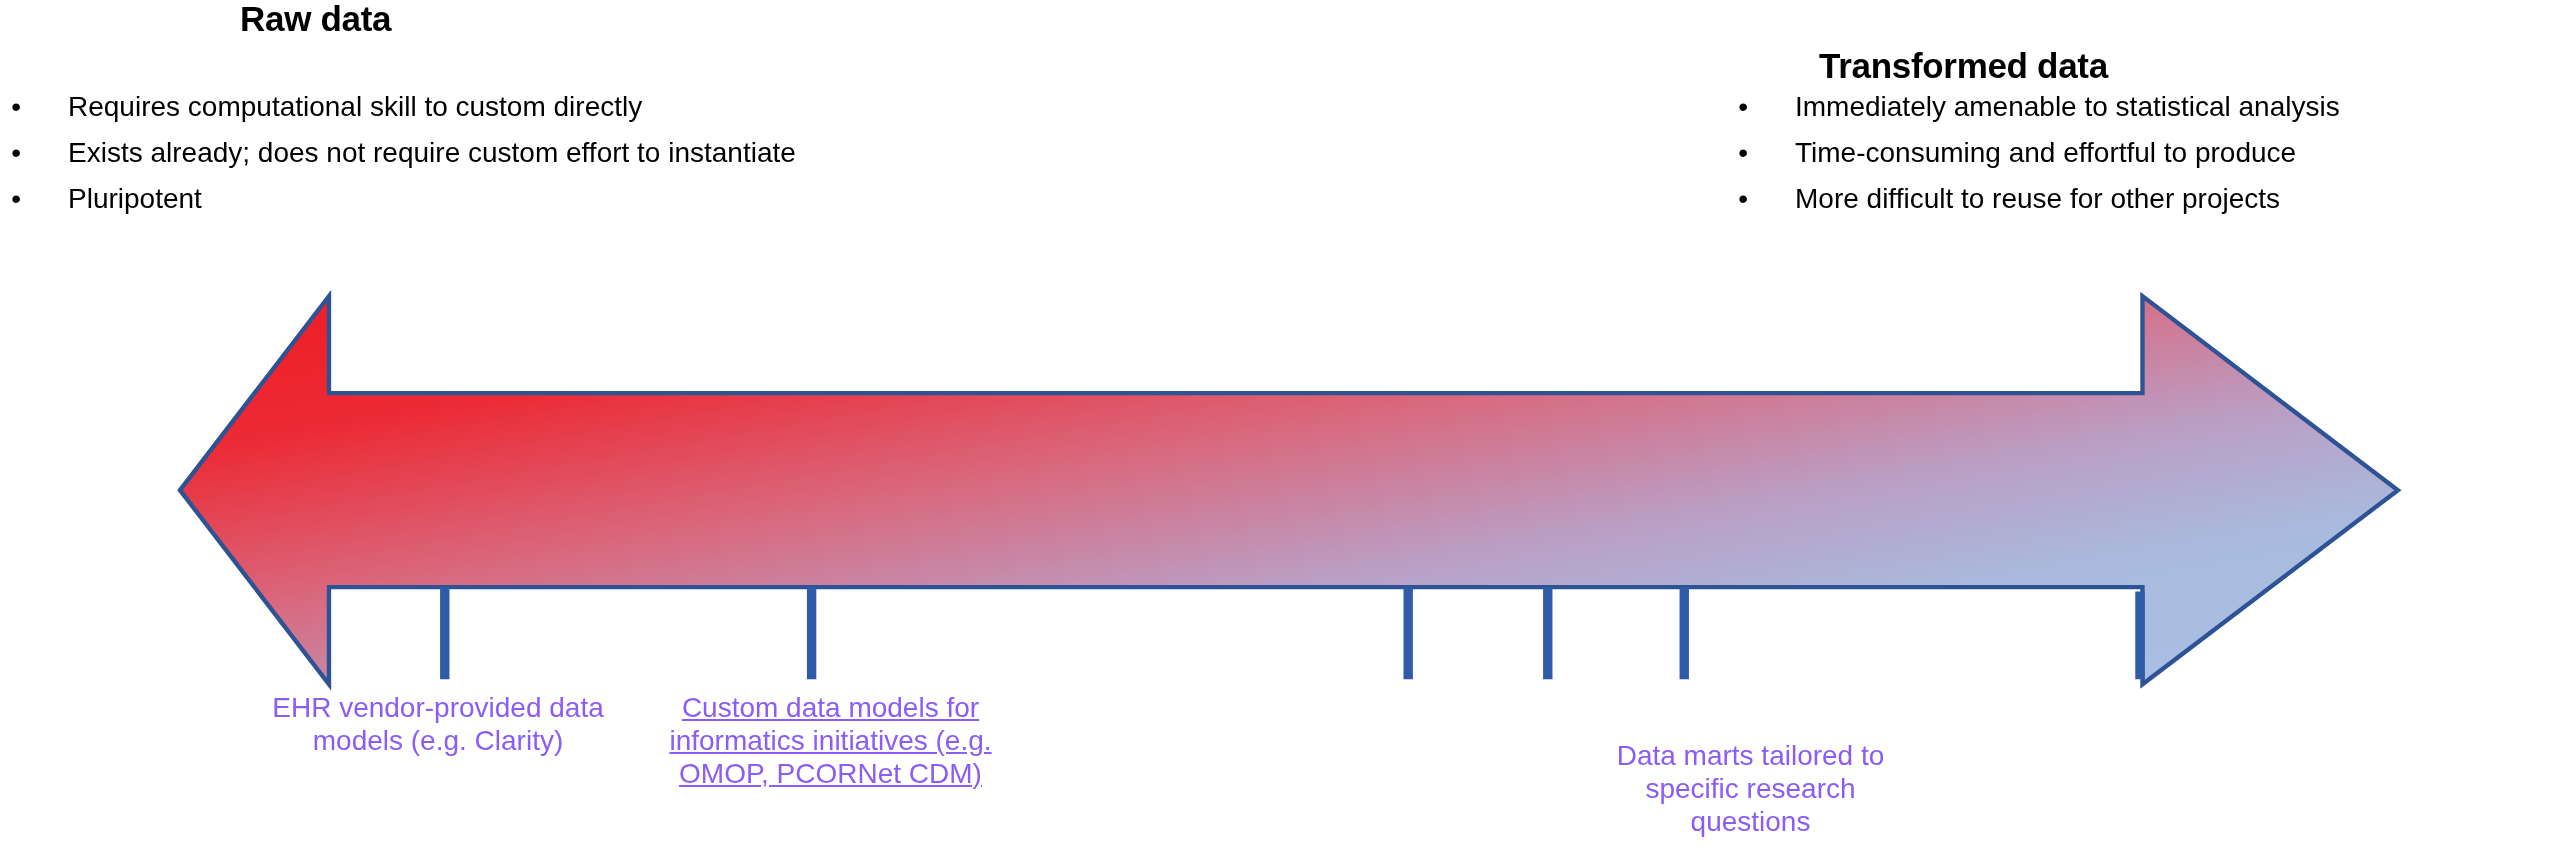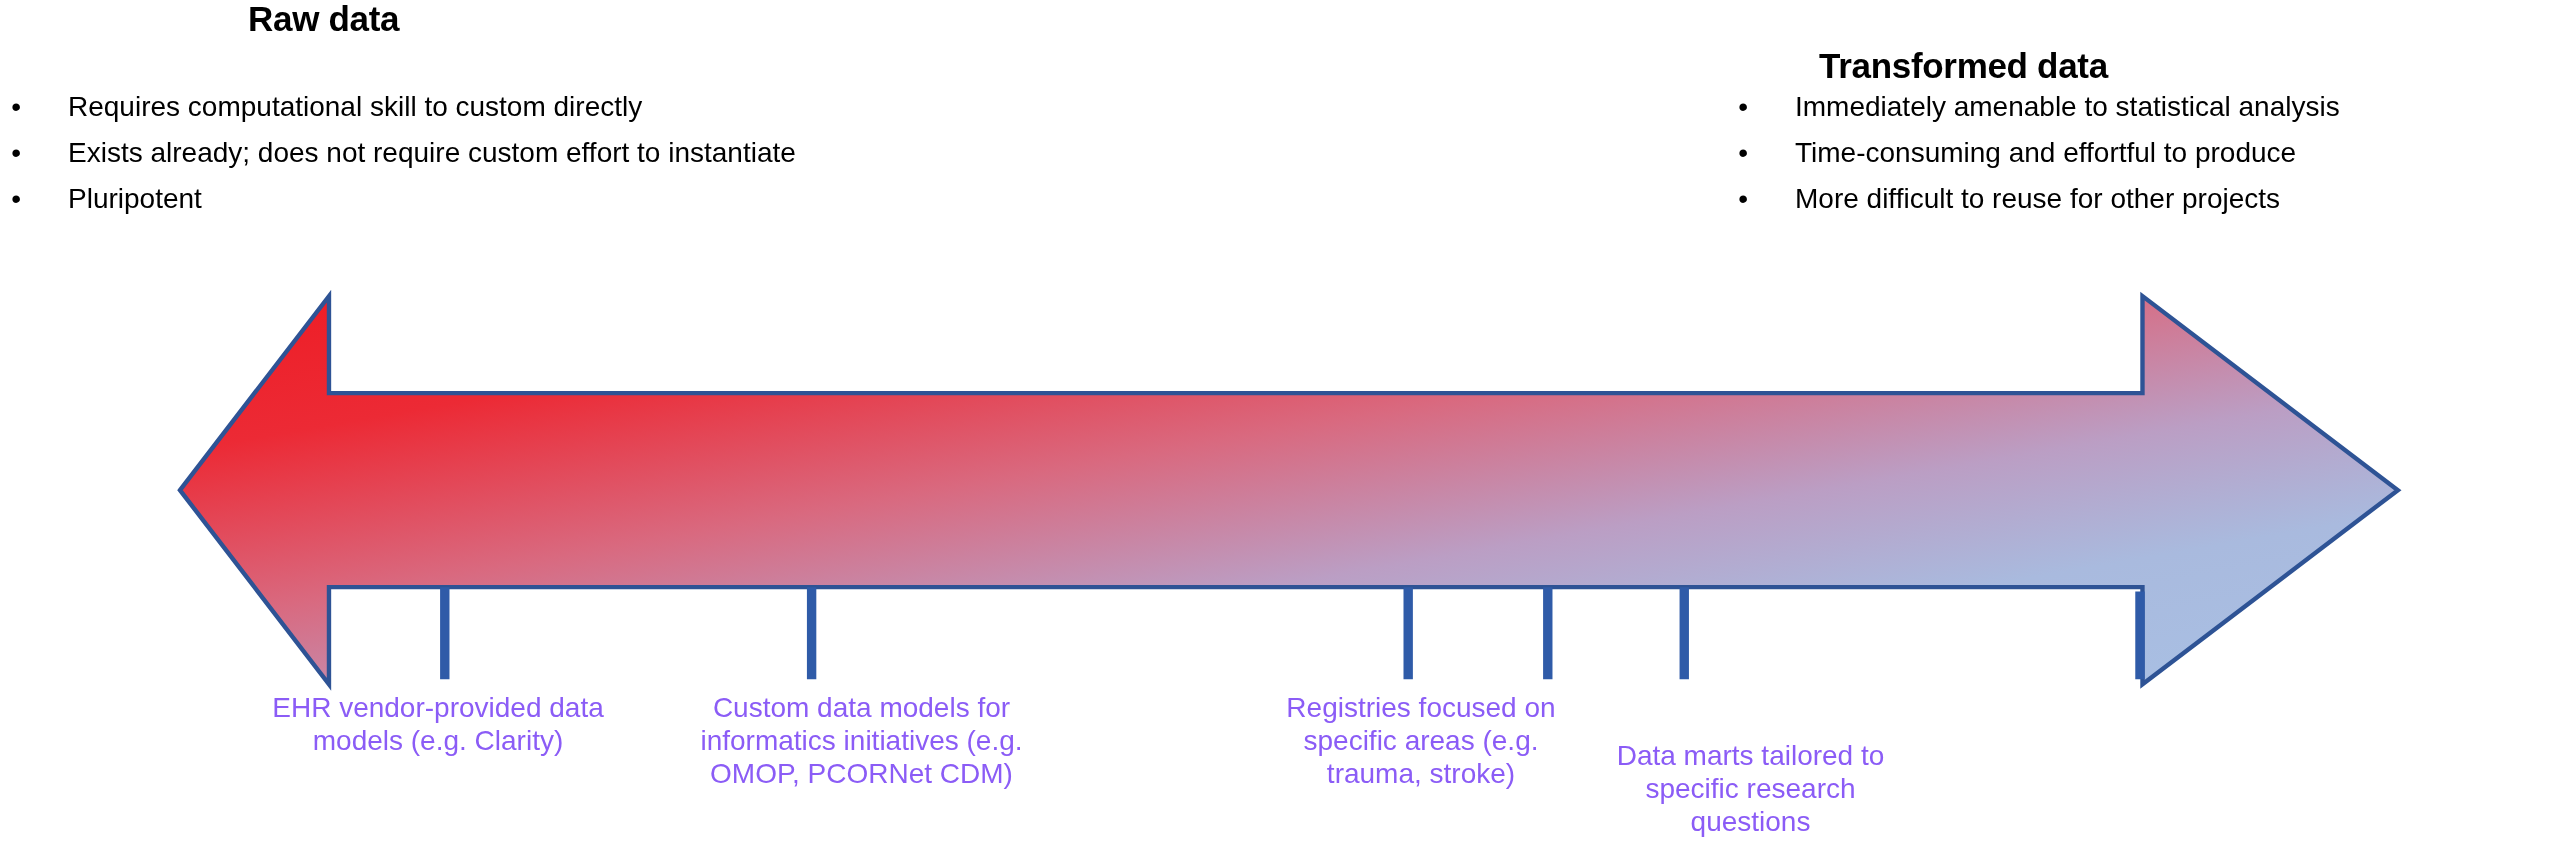--- a/index.html
+++ b/index.html
@@ -22,21 +22,21 @@
   
   .panel-title {
     position: absolute;
     font-weight: bold;
     font-size: 35px;
     line-height: 1.08;
     letter-spacing: -0.3px;
     white-space: nowrap;
     color: #000000;
   }
-  #title-raw       { left: 248px;  top: 0px; }
+  #title-raw       { left: 240px;  top: 0px; }
   #title-transformed { left: 1819px; top: 15px; margin-top: 32px; }
 
   
   .bullet-list {
     position: absolute;
     list-style: none;
     margin: 0;
     padding: 0;
   }
   .bullet-list li {
@@ -72,21 +72,21 @@
   
   .tick-label {
     position: absolute;
     text-align: center;
     font-size: 28px;
     line-height: 1.17;
     color: #8b5cf6;
     top: 692px;
   }
   .tl-0 { left: 250px;  width: 376px; }
-  .tl-1 { left: 669px; width: 385px; }
+  .tl-1 { left: 638px; width: 385px; text-decoration: underline; }
   .tl-2 { left: 1274px; width: 294px; }
   .tl-3 { left: 1602px; width: 297px; margin-top: 48px; }
   .tl-4 { left: 1929px; width: 313px; }
 </style>
 </head>
 <body>
 
 <div id="canvas">
 
   <div class="panel-title" id="title-raw">Raw data</div>
@@ -146,19 +146,18 @@
         <line x1="2690" y1="938" x2="2690" y2="1085"></line>
         <line x1="3418" y1="945" x2="3418" y2="1085"></line>
       </g>
     </svg>
   </div>
 
   <div class="tick-label tl-0">EHR vendor-provided data models (e.g. Clarity)</div>
 
   <div class="tick-label tl-1">Custom data models for informatics initiatives (e.g. OMOP, PCORNet CDM)</div>
 
-  <div class="tick-label tl-2">Registries focused on specific areas (e.g. trauma, stroke)</div>
 
   <div class="tick-label tl-3">Data marts tailored to specific research questions</div>
 
 
 </div>
 
 
 </body></html>

